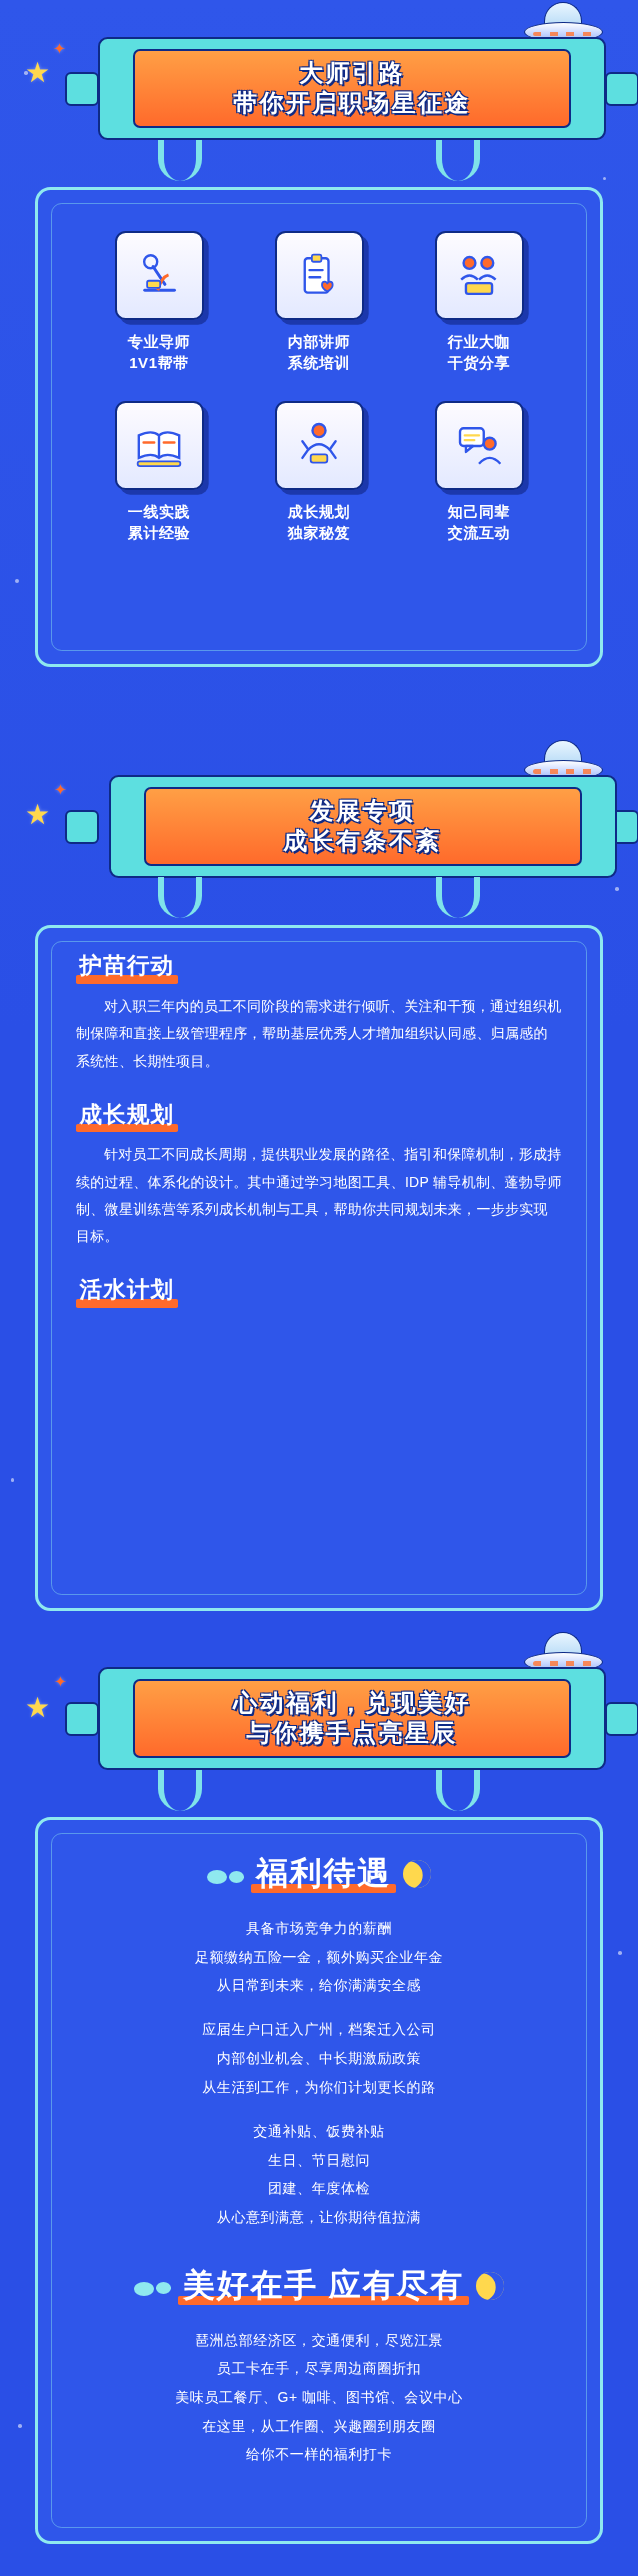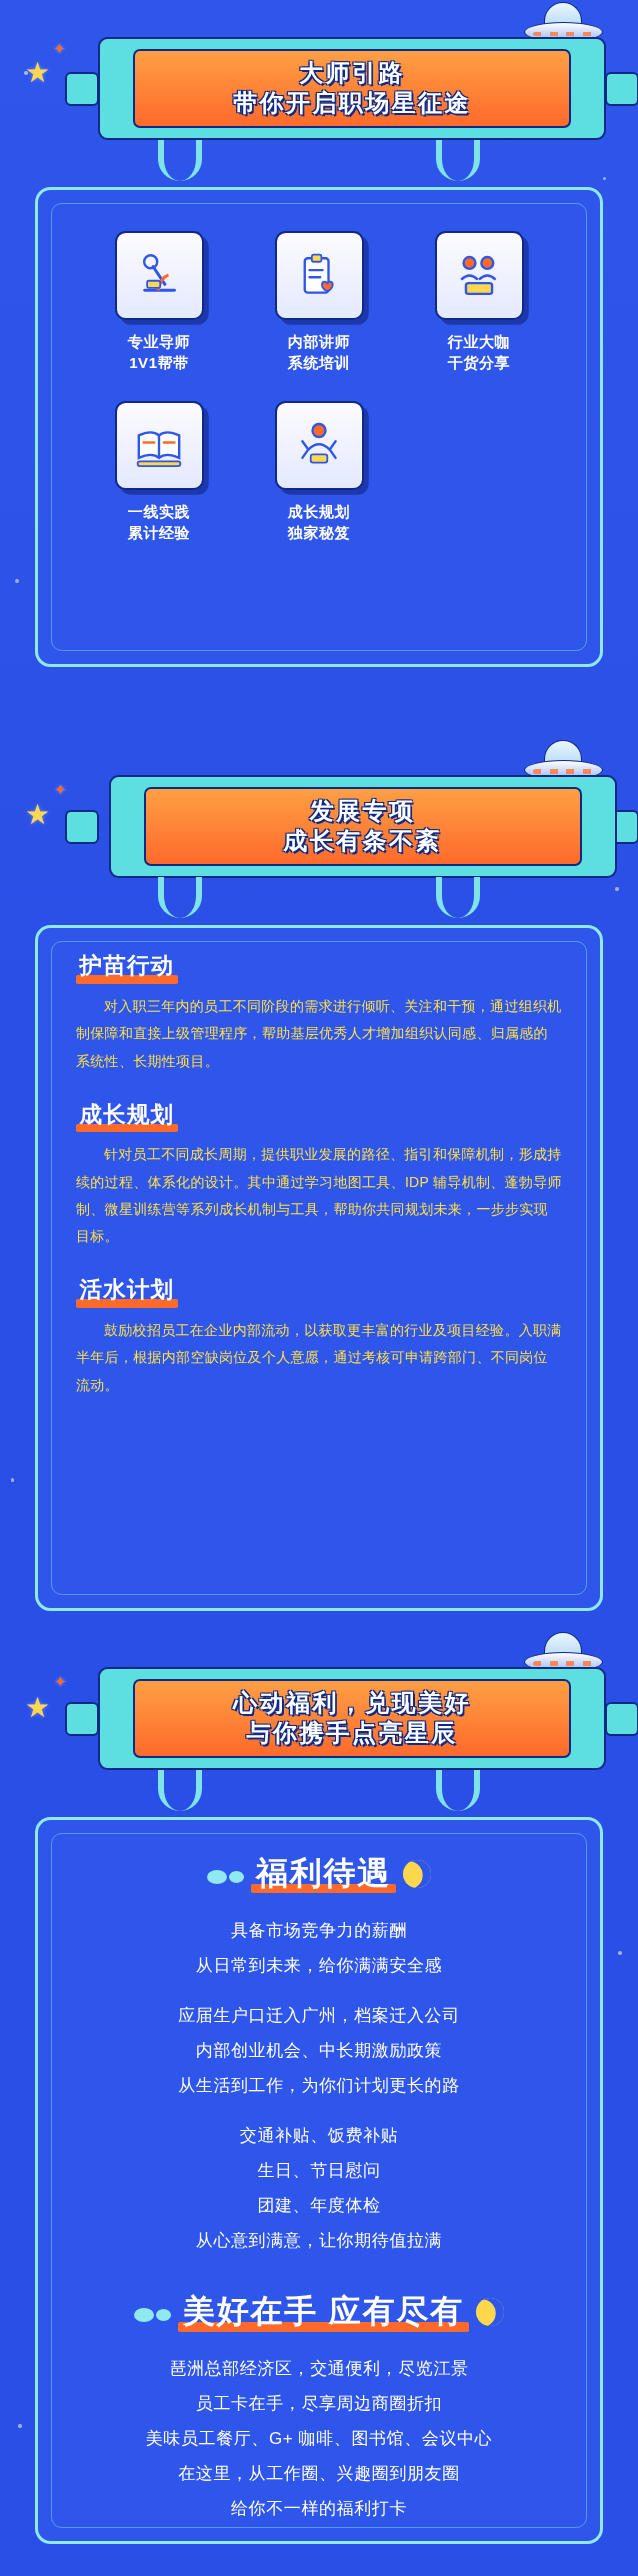--- a/index.html
+++ b/index.html
@@ -139,21 +139,21 @@
   }
   .h-pill::after {
     content: "";
     position: absolute; left: 0; right: 0; bottom: 1.2px; height: 8.3px;
     background: #ff6a2b;
     z-index: -1;
     border-radius: 1.8px;
   }
   .h-wrap { position: relative; z-index: 0; }
   .para {
-    color: #fde047;
+    color: #ffffff;
     font-size: 14px;
     line-height: 1.95;
     text-indent: 28px;
     letter-spacing: 0.3px;
     margin-bottom: 22.5px;
   }
   .para:last-child { margin-bottom: 0; }
   
   .sec3 { padding: 32px 35px 35px; text-align: center; }
   .t3 {
@@ -164,21 +164,21 @@
   .t3 .txt {
     color: #ffffff; font-size: 32px; font-weight: bold; letter-spacing: 1.8px;
     position: relative; padding: 0 3.5px 2.4px;
   }
   .t3 .txt::after {
     content: ""; position: absolute; left: -1.2px; right: -1.2px; bottom: 0; height: 9.5px;
     background: #ff6a2b; z-index: -1; border-radius: 1.8px;
   }
   .t3-wrap { position: relative; z-index: 0; }
   .b-line {
-    color: #ffffff; font-size: 17px; line-height: 2.05; letter-spacing: 0.6px;
+    color: #ffffff; font-size: 14px; line-height: 2.05; letter-spacing: 0.6px;
   }
   .b-gap { height: 15.4px; }
   .cloud {
     width: 37px; height: 20px; position: relative;
   }
   .cloud i, .cloud b {
     position: absolute; background: #8fe9ef; border-radius: 50%;
   }
   .cloud i { left: 0; bottom: 0; width: 20px; height: 14px; }
   .cloud b { right: 0; bottom: 1.2px; width: 15.4px; height: 12px; }
@@ -287,20 +287,33 @@
             <path d="M30 54 q18 -18 36 0" fill="none" stroke="#2f56ea" stroke-width="4"></path>
             <path d="M20 40 L30 54 L20 68" fill="none" stroke="#2f56ea" stroke-width="4" stroke-linecap="round"></path>
             <path d="M76 40 L66 54 L76 68" fill="none" stroke="#2f56ea" stroke-width="4" stroke-linecap="round"></path>
             <rect x="34" y="62" width="28" height="14" rx="4" fill="#ffd84d" stroke="#2f56ea" stroke-width="3"></rect>
           </svg>
         </div>
         <div class="glabel">成长规划</div>
         <div class="glabel">独家秘笈</div>
       </div>
 
+      <div class="gitem">
+        <div class="gicon">
+          <svg width="57" height="57" viewBox="0 0 96 96">
+            <rect x="16" y="18" width="40" height="30" rx="6" fill="#ffffff" stroke="#2f56ea" stroke-width="4"></rect>
+            <path d="M26 48 L26 58 L38 48z" fill="#ffffff" stroke="#2f56ea" stroke-width="4" stroke-linejoin="round"></path>
+            <circle cx="66" cy="44" r="10" fill="#ff6a2b" stroke="#2f56ea" stroke-width="4"></circle>
+            <path d="M48 78 q18 -20 36 0" fill="none" stroke="#2f56ea" stroke-width="4"></path>
+            <path d="M24 30 h24 M24 38 h16" stroke="#ffd84d" stroke-width="4" stroke-linecap="round"></path>
+          </svg>
+        </div>
+        <div class="glabel">知己同辈</div>
+        <div class="glabel">交流互动</div>
+      </div>
 
     </div>
   </div>
 
   <div class="ufo" style="left:519px;top:740px;">
     <div class="dome"></div>
       <div class="beam"></div>
       <div class="body"></div>
   </div>
   <div class="bigstar" style="left:25px;top:801px;">★</div>
@@ -324,21 +337,20 @@
     <div class="card-inner"></div>
     <div class="sec2">
 
       <div class="h-wrap"><span class="h-pill">护苗行动</span></div>
       <p class="para">对入职三年内的员工不同阶段的需求进行倾听、关注和干预，通过组织机制保障和直接上级管理程序，帮助基层优秀人才增加组织认同感、归属感的系统性、长期性项目。</p>
 
       <div class="h-wrap"><span class="h-pill">成长规划</span></div>
       <p class="para">针对员工不同成长周期，提供职业发展的路径、指引和保障机制，形成持续的过程、体系化的设计。其中通过学习地图工具、IDP 辅导机制、蓬勃导师制、微星训练营等系列成长机制与工具，帮助你共同规划未来，一步步实现目标。</p>
 
       <div class="h-wrap"><span class="h-pill">活水计划</span></div>
-      <p class="para">鼓励校招员工在企业内部流动，以获取更丰富的行业及项目经验。入职满半年后，根据内部空缺岗位及个人意愿，通过考核可申请跨部门、不同岗位流动。</p>
 
     </div>
   </div>
 
   <div class="ufo" style="left:519px;top:1632px;">
     <div class="dome"></div>
       <div class="beam"></div>
       <div class="body"></div>
   </div>
   <div class="bigstar" style="left:25px;top:1694px;">★</div>
@@ -367,20 +379,21 @@
         <span class="cloud">
             <i></i>
             <b></b>
           </span>
         <span class="t3-wrap"><span class="txt">福利待遇</span></span>
         <span class="moon"></span>
       </div>
 
       <div>
         <div class="b-line">具备市场竞争力的薪酬</div>
+        <div class="b-line">足额缴纳五险一金，额外购买企业年金</div>
         <div class="b-line">从日常到未来，给你满满安全感</div>
       </div>
       <div class="b-gap"></div>
       <div>
         <div class="b-line">应届生户口迁入广州，档案迁入公司</div>
         <div class="b-line">内部创业机会、中长期激励政策</div>
         <div class="b-line">从生活到工作，为你们计划更长的路</div>
       </div>
       <div class="b-gap"></div>
       <div>

